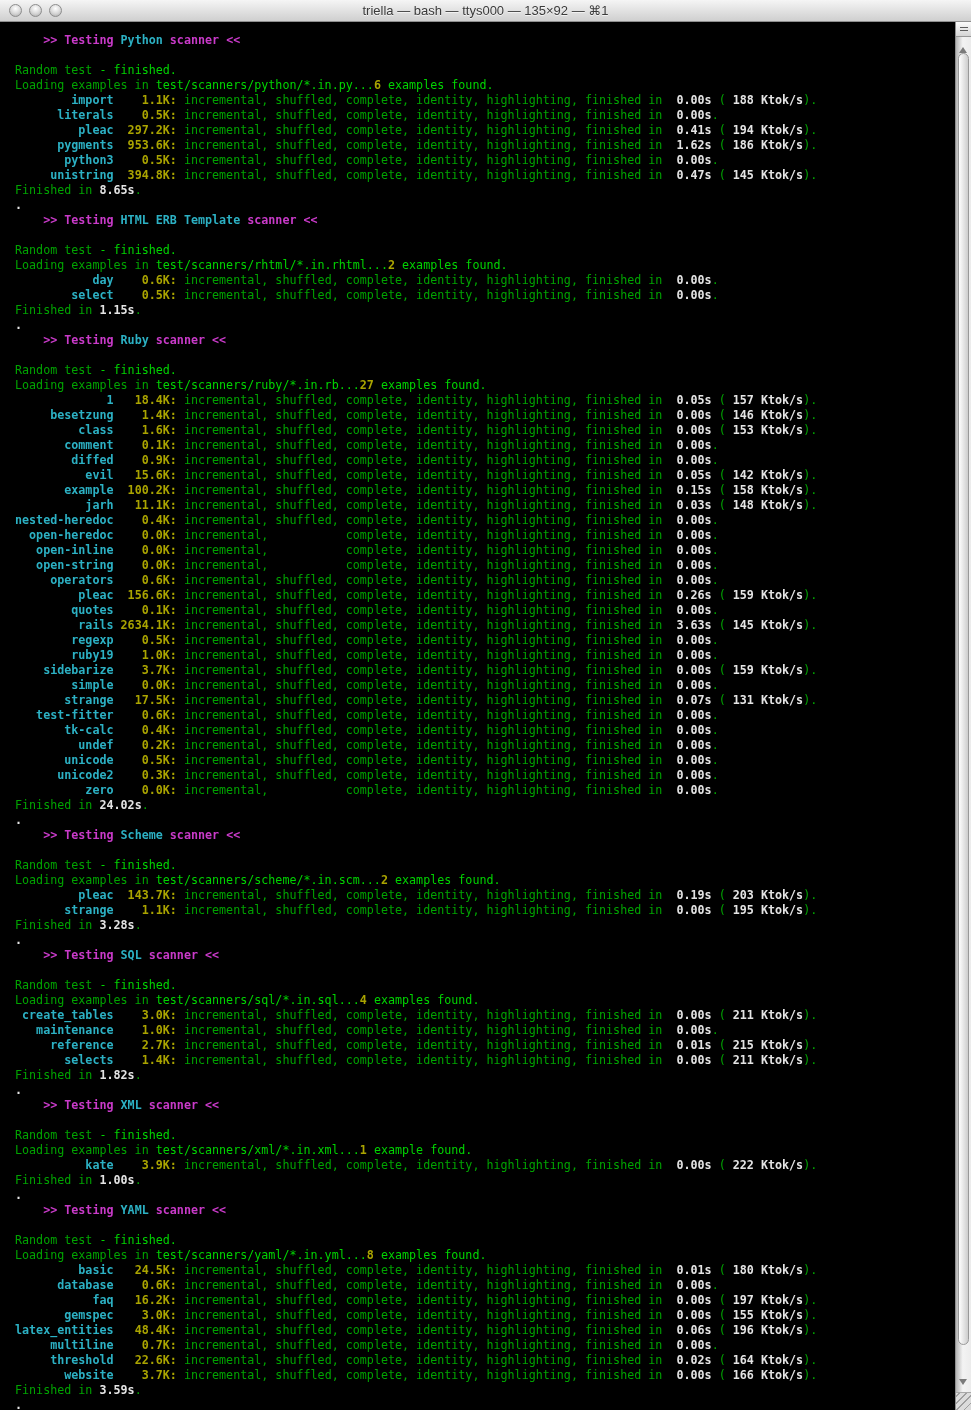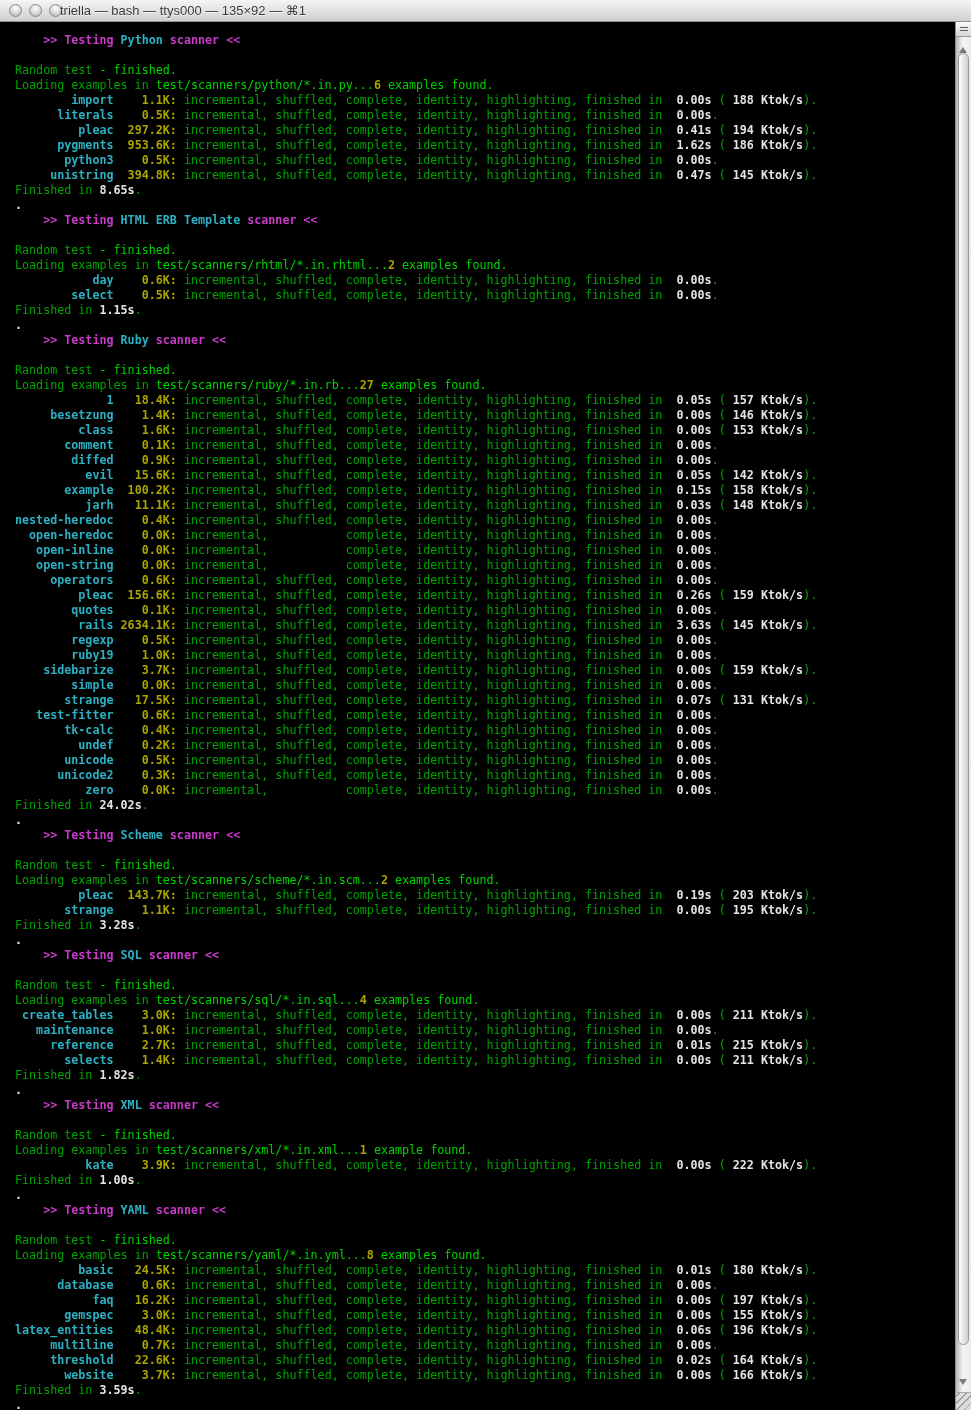--- a/index.html
+++ b/index.html
@@ -8,21 +8,21 @@
 
   
   .titlebar { position:absolute; top:0; left:0; right:0; height:22px;
               background:linear-gradient(#f5f5f5,#cfcfcf);
               border-bottom:1px solid #8f8f8f; box-sizing:border-box; }
   .traffic { position:absolute; left:9px; top:4px; display:flex; gap:7px; }
   .tl-btn { width:13px; height:13px; border-radius:50%;
             background:radial-gradient(circle at 50% 32%, #ffffff, #d6d6d6 55%, #ababab 95%);
             border:1px solid #8d8d8d; box-sizing:border-box; }
   .title { position:absolute; left:60px; right:60px; top:0; height:22px; line-height:21px;
-           text-align:left; font-size:13px; color:#3a3a3a;
+           text-align:center; font-size:13px; color:#3a3a3a;
            text-shadow:0 1px 0 rgba(255,255,255,.65);
            white-space:nowrap; overflow:hidden; }
 
   
   .terminal { position:absolute; top:22px; left:0; right:16px; bottom:0; background:#000; overflow:hidden; }
   pre#term { margin:7px; padding:4px 4px 0 8px;
              font-family:"DejaVu Sans Mono",monospace; font-size:11.7px; line-height:15px; }
   .line { height:15px; white-space:pre; }
   .g  { color:#00a400; }
   .gb { color:#00d400; font-weight:normal; }

